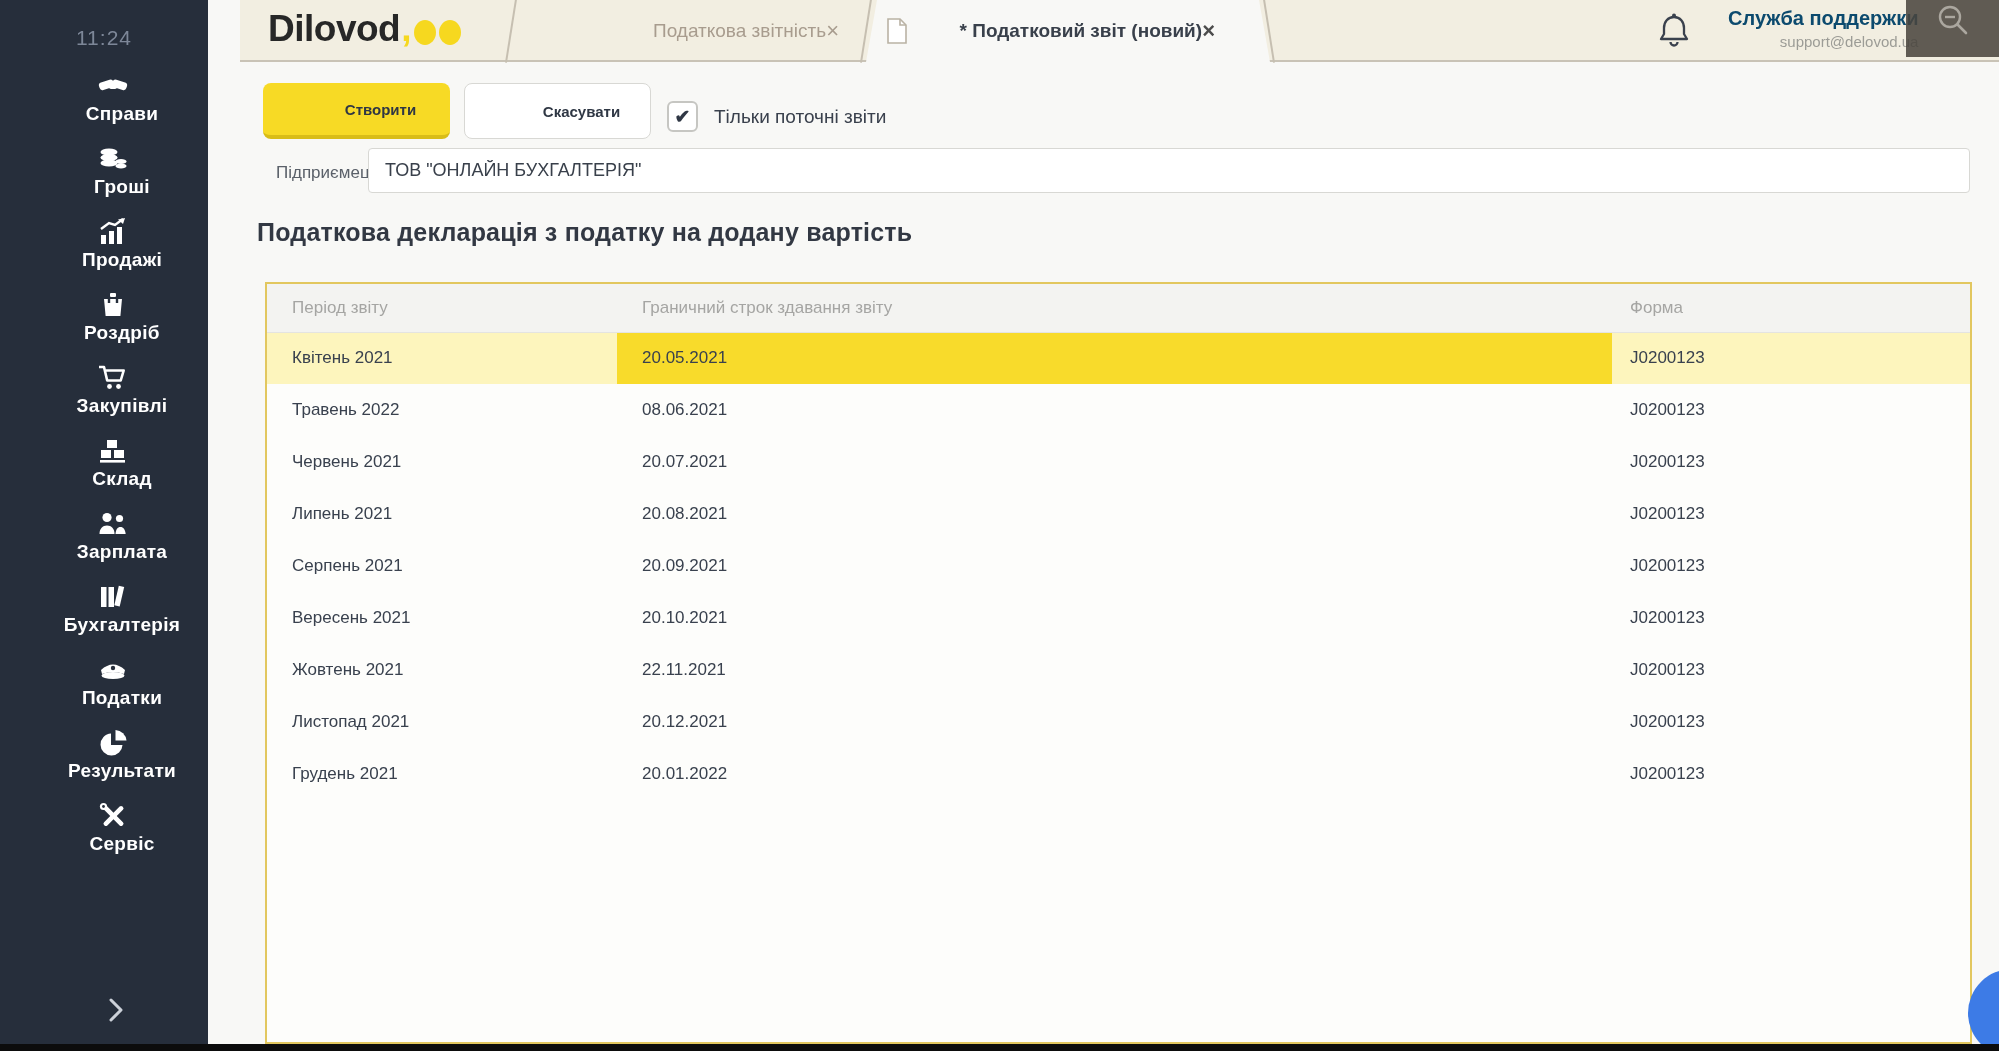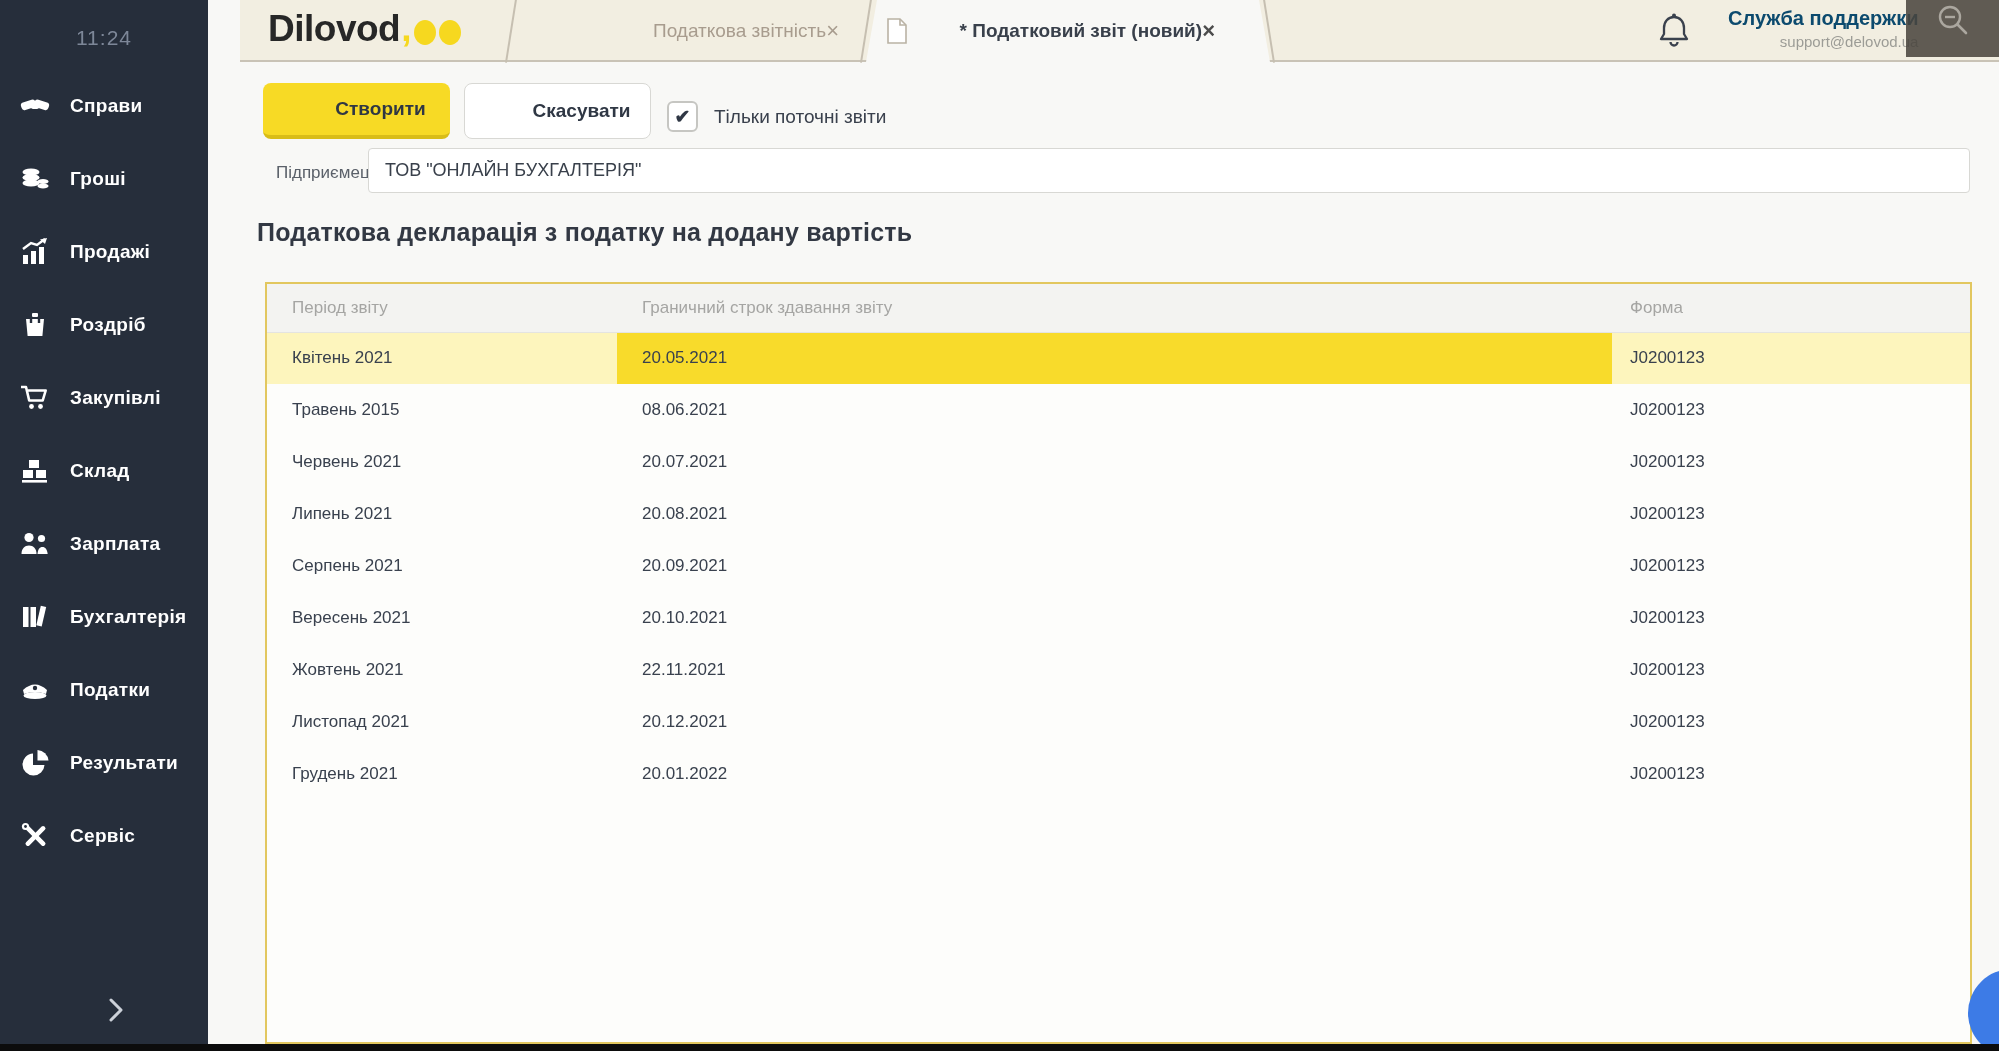--- a/index.html
+++ b/index.html
@@ -6,21 +6,21 @@
   html,body { width:1999px; height:1051px; overflow:hidden;
               font-family:"Liberation Sans", sans-serif; background:#f8f8f6; }
 
   
   .sidebar { position:absolute; left:0; top:0; width:208px; height:1051px;
              background:#262e3b; z-index:3; }
   .time { position:absolute; left:76px; top:26px; font-size:21px;
           color:#7d8798; letter-spacing:1px; }
   .nav { position:absolute; top:69px; left:0; right:0; }
   .nav-item { height:73px; display:flex; align-items:center; padding-left:18px;
-              cursor:pointer; }
+              cursor:pointer;flex-direction:column; }
   .nav-icon { width:34px; height:34px; display:flex; align-items:center;
               justify-content:center; flex:0 0 34px; }
   .nav-icon svg { width:32px; height:32px; }
   .nav-label { margin-left:18px; color:#ffffff; font-size:19px; font-weight:600;
                letter-spacing:.3px; }
   .collapse { position:absolute; left:96px; top:992px; width:40px; height:36px;
               display:flex; align-items:center; justify-content:center; cursor:pointer; }
 
   
   .header { position:absolute; left:240px; top:0; width:1759px; height:62px;
@@ -54,21 +54,21 @@
   .support-email { font-size:15px; color:#9c9c96; margin-top:3px; }
 
   
   .rec-overlay { position:absolute; left:1906px; top:0; width:93px; height:57px;
                  background:rgba(74,69,62,.87); z-index:30; display:flex;
                  align-items:flex-start; justify-content:center; cursor:pointer; }
 
   
   .content { position:absolute; left:240px; top:62px; width:1759px; height:982px;
              background:#f8f8f6; }
-  .btn { position:absolute; height:56px; border-radius:8px; font-size:19px;
+  .btn { position:absolute; height:56px; border-radius:8px; font-size:15px;
          display:flex; align-items:center; justify-content:center; cursor:pointer;padding-left:48px; }
   .btn-create { left:23px; top:21px; width:187px; background:#f7da25;
                 border-bottom:4px solid #d9bd17; font-weight:700; color:#2f3744; }
   .btn-cancel { left:224px; top:21px; width:187px; background:#ffffff;
                 border:1px solid #d8d8d4; font-weight:700; color:#2f3744; }
   .checkbox { position:absolute; left:427px; top:39px; width:31px; height:31px;
               background:#fff; border:2px solid #c6c6c2; border-radius:6px;
               display:flex; align-items:center; justify-content:center;
               font-size:19px; color:#2f3744; font-weight:700; cursor:pointer; }
   .checkbox-label { position:absolute; left:474px; top:44px; font-size:19px;
@@ -304,21 +304,21 @@
             <th class="c2">Форма</th>
           </tr>
         </thead>
       <tbody>
           <tr class="selected">
             <td class="c0">Квітень 2021</td>
             <td class="c1">20.05.2021</td>
             <td class="c2">J0200123</td>
           </tr>
           <tr>
-            <td class="c0">Травень 2015</td>
+            <td class="c0">Травень 2022</td>
             <td class="c1">08.06.2021</td>
             <td class="c2">J0200123</td>
           </tr>
           <tr>
             <td class="c0">Червень 2021</td>
             <td class="c1">20.07.2021</td>
             <td class="c2">J0200123</td>
           </tr>
           <tr>
             <td class="c0">Липень 2021</td>

